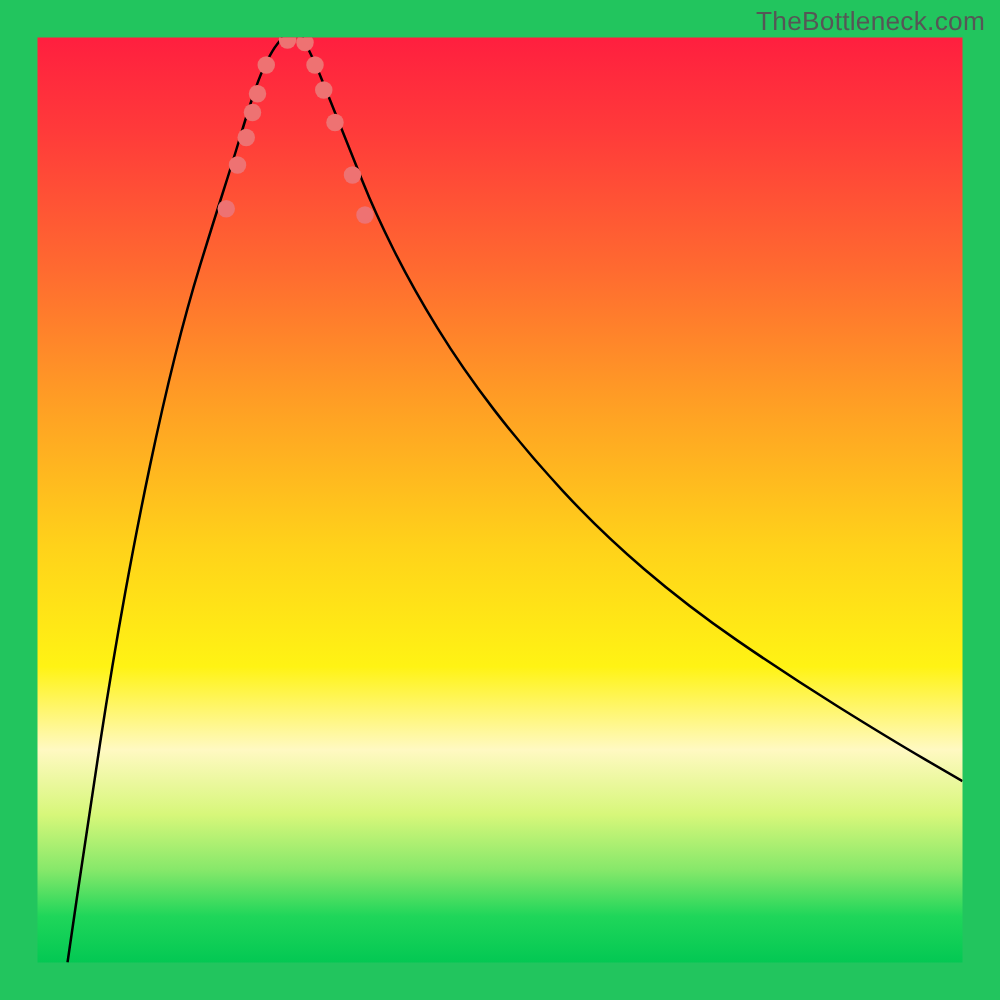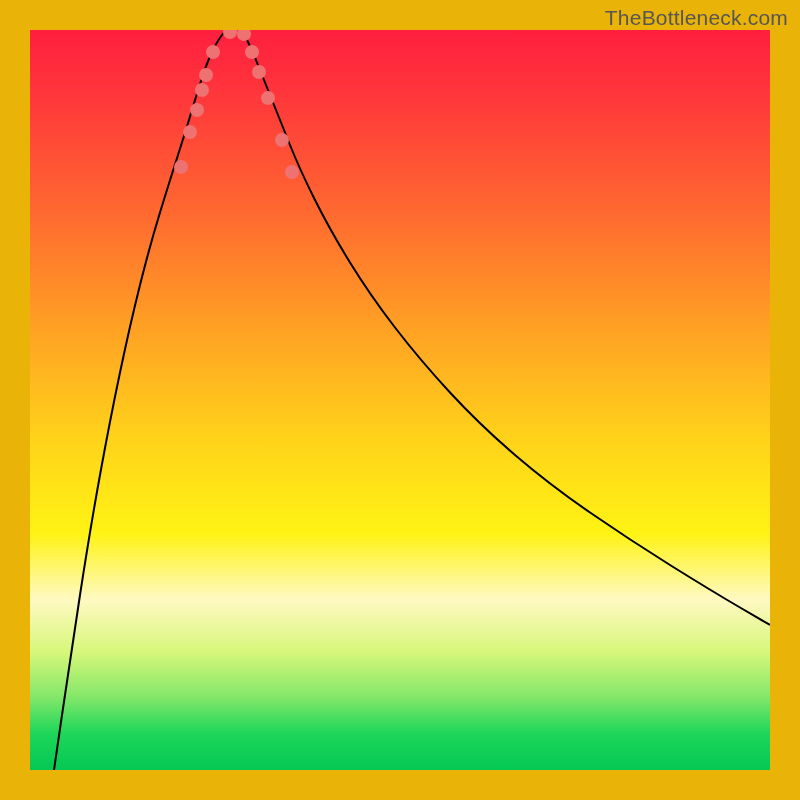--- a/index.html
+++ b/index.html
@@ -8,21 +8,21 @@
     width: 800px;
     height: 800px;
     overflow: hidden;
     background: #000;
     font-family: Arial, Helvetica, sans-serif;
   }
   .frame {
     position: relative;
     width: 800px;
     height: 800px;
-    background: #eab308;
+    background: #22c55e;
   }
   .plot-area {
     position: absolute;
     left: 30px;
     top: 30px;
     width: 740px;
     height: 740px;
     background: linear-gradient(to bottom,
       #ff1f3f 0%,
       #ff3a3a 10%,

